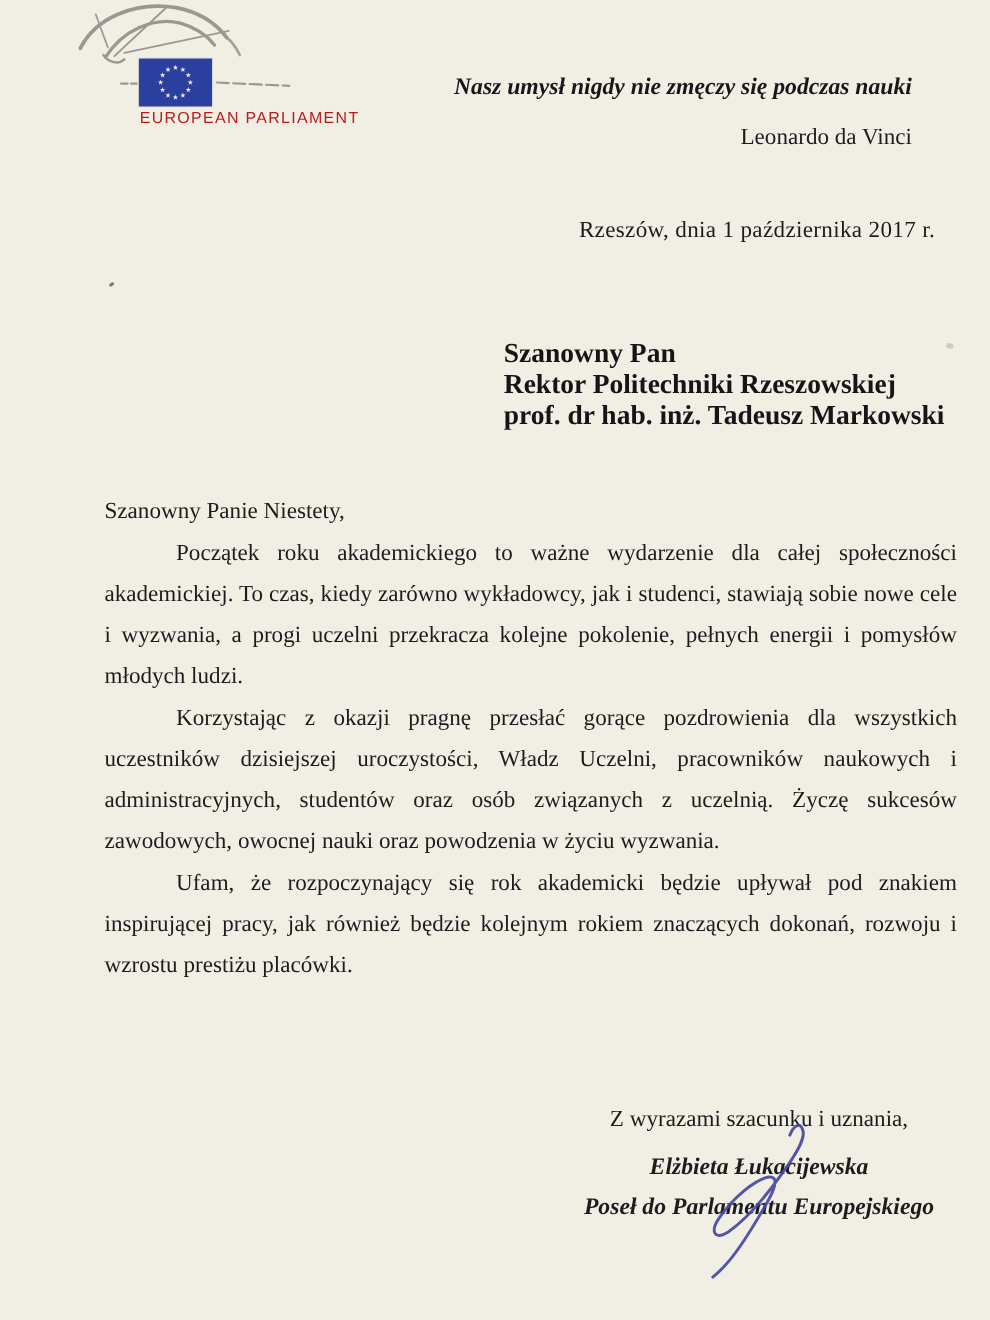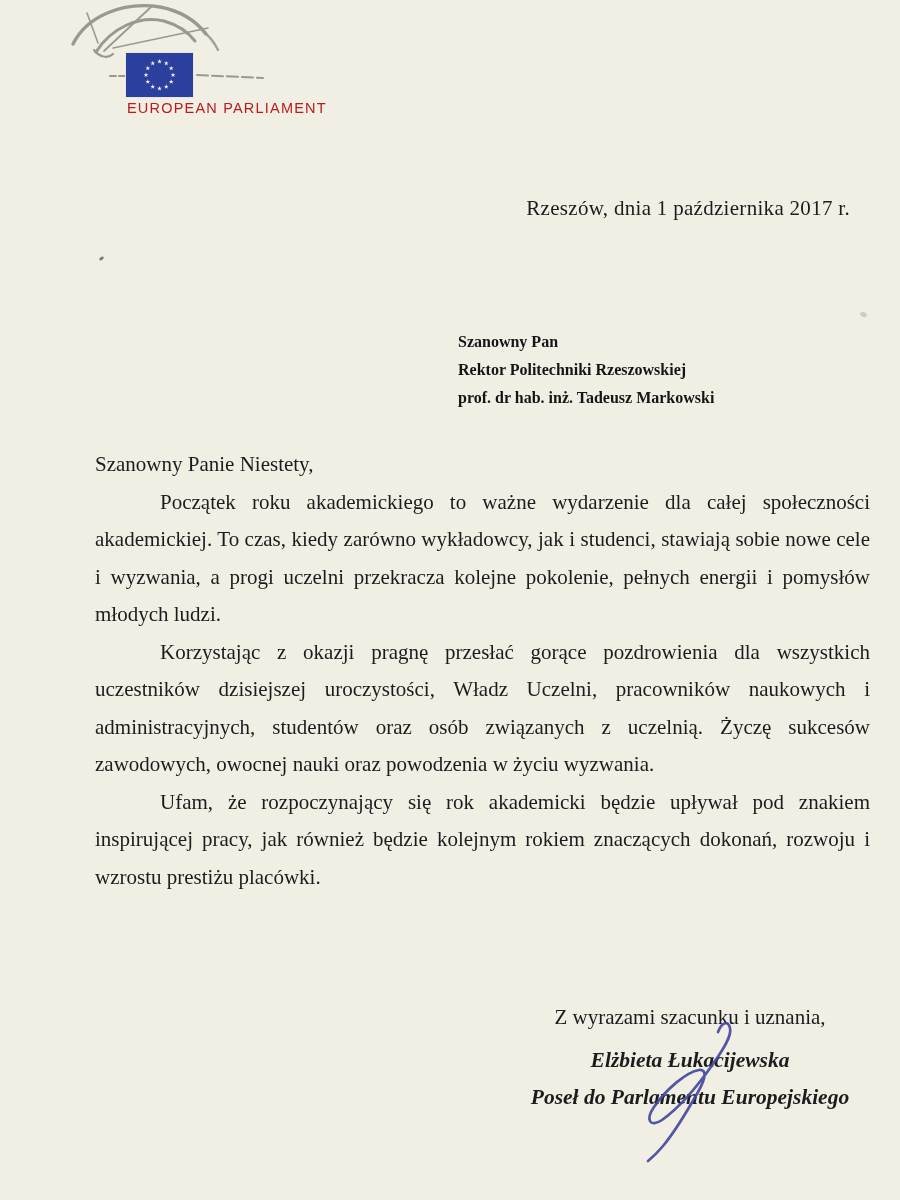--- a/index.html
+++ b/index.html
@@ -44,22 +44,22 @@
   }
 
   .dateline {
     position: absolute; right: 50px; top: 196px;
     width: 500px; text-align: right;
     font-size: 21px; letter-spacing: 0.3px;
   }
 
   
   .recipient {
-    position: absolute; left: 458px; top: 328px;
-    font-size: 16px; font-weight: bold;
+    position: absolute; left: 458px; top: 308px;
+    font-size: 25px; font-weight: bold;
     line-height: 28px; color: #151517;
   }
 
   
   .letter-body {
     position: absolute; left: 95px; top: 446px;
     width: 775px;
     font-size: 21px; line-height: 37.5px;
     text-align: justify;
   }
@@ -120,20 +120,22 @@
         <path transform="translate(21.81,28.75) scale(2.6)" d="M0,-1 L0.225,-0.309 L0.951,-0.309 L0.363,0.118 L0.588,0.809 L0,0.382 L-0.588,0.809 L-0.363,0.118 L-0.951,-0.309 L-0.225,-0.309 Z"></path>
         <path transform="translate(20,22) scale(2.6)" d="M0,-1 L0.225,-0.309 L0.951,-0.309 L0.363,0.118 L0.588,0.809 L0,0.382 L-0.588,0.809 L-0.363,0.118 L-0.951,-0.309 L-0.225,-0.309 Z"></path>
         <path transform="translate(21.81,15.25) scale(2.6)" d="M0,-1 L0.225,-0.309 L0.951,-0.309 L0.363,0.118 L0.588,0.809 L0,0.382 L-0.588,0.809 L-0.363,0.118 L-0.951,-0.309 L-0.225,-0.309 Z"></path>
         <path transform="translate(26.75,10.31) scale(2.6)" d="M0,-1 L0.225,-0.309 L0.951,-0.309 L0.363,0.118 L0.588,0.809 L0,0.382 L-0.588,0.809 L-0.363,0.118 L-0.951,-0.309 L-0.225,-0.309 Z"></path>
       </g>
     </svg>
   </div>
 
   <div class="ep-wordmark">EUROPEAN PARLIAMENT</div>
 
+  <div class="quote">Nasz umysł nigdy nie zmęczy się podczas nauki</div>
+  <div class="quote-attribution">Leonardo da Vinci</div>
 
   <div class="dateline">Rzeszów, dnia 1 października 2017 r.</div>
 
   <div class="recipient">
     <div>Szanowny Pan</div>
     <div>Rektor Politechniki Rzeszowskiej</div>
     <div>prof. dr hab. inż. Tadeusz Markowski</div>
   </div>
 
   <div class="letter-body">

